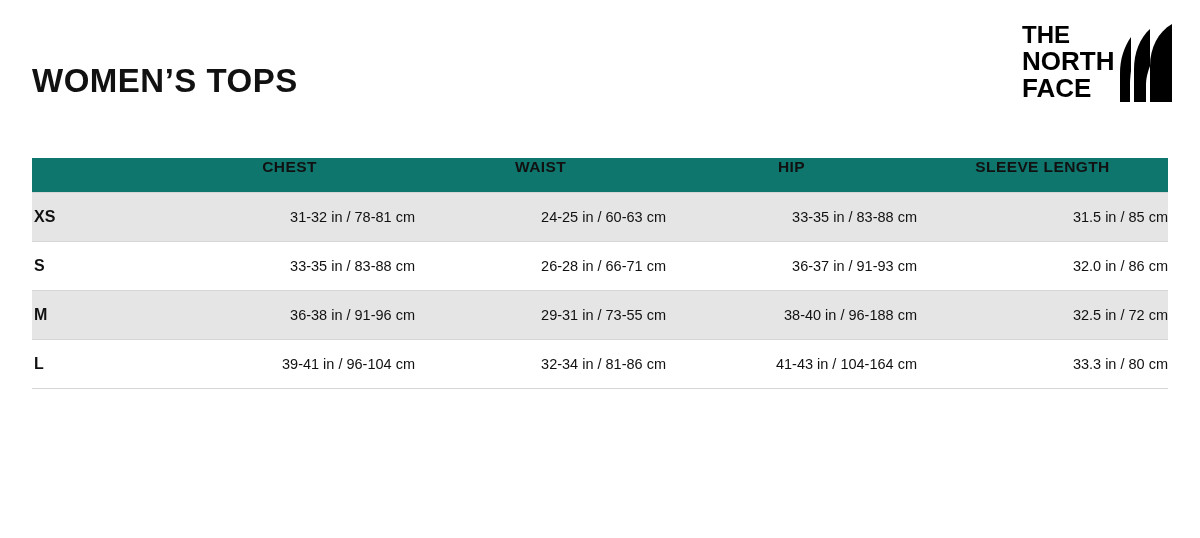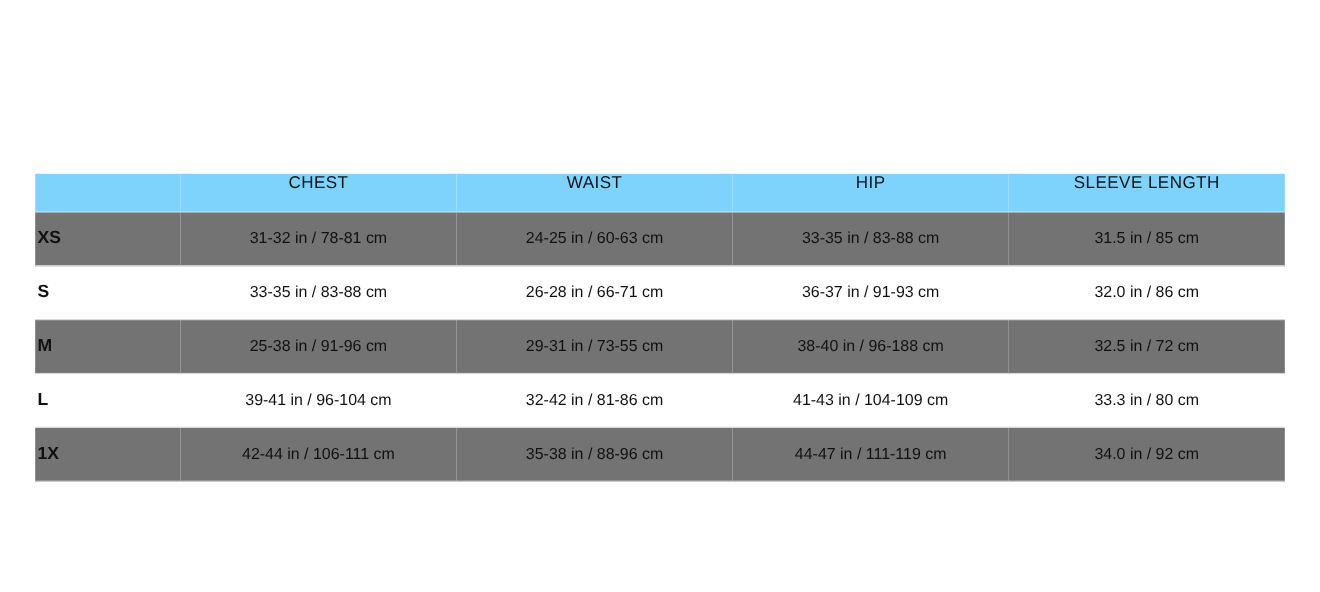--- a/index.html
+++ b/index.html
@@ -62,64 +62,77 @@
     width: 1136px;
     border-collapse: collapse;
     table-layout: fixed;
   }
 
   .size-table col.c-size   { width: 132px; }
   .size-table col.c-data   { width: 251px; }
 
   .size-table thead th {
     font-size: 15.5px;
-    font-weight: normal;
+    font-weight: bold;
     letter-spacing: 0.4px;
     color: #111111;
     padding: 0 0 16px 0;
     text-align: center;
     border: none;
-    background: #7dd3fc;
+    background: #0f766e;
   }
   .size-table thead th.size-col-head {
     text-align: left;
   }
 
   .size-table tbody td {
     height: 49px;
     font-size: 14.5px;
     color: #111111;
-    text-align: center;
+    text-align: right;
     border-top: 1px solid #d6d6d6;
     padding: 0;
     vertical-align: middle;
   }
 
   .size-table tbody tr:last-child td {
     border-bottom: 1px solid #d6d6d6;
   }
 
   .size-table tbody td.size-cell {
     text-align: left;
     font-weight: bold;
     font-size: 16px;
     padding-left: 2px;
   }
 
   .size-table tbody tr.shaded td {
-    background: #737373;
+    background: #e5e5e5;
   }
 </style>
 </head>
 <body>
 
 <div class="page">
 
   <div class="header">
+    <div class="page-title">WOMEN’S TOPS</div>
 
+    <div class="logo">
+      <svg width="150" height="82" viewBox="0 0 150 82" xmlns="http://www.w3.org/2000/svg">
+
+        <path d="M150 2 C150 2 150 80 150 80 L128 80 C128 80 128 44 128 44 C128 26 136 10 150 2 Z" fill="#000000"></path>
+        <path d="M124 80 L112 80 C112 80 112 48 112 48 C112 30 118 16 128 7 L128 44 C128 44 124 54 124 62 Z" fill="#000000"></path>
+        <path d="M108 80 L98 80 C98 80 98 52 98 52 C98 37 102 25 109 15 L109 49 C109 49 108 57 108 63 Z" fill="#000000"></path>
+
+        <text x="0" y="21" font-family="Liberation Sans, sans-serif" font-size="24" font-weight="bold" fill="#000000">THE</text>
+        <text x="0" y="48" font-family="Liberation Sans, sans-serif" font-size="26" font-weight="bold" fill="#000000">NORTH</text>
+        <text x="0" y="75" font-family="Liberation Sans, sans-serif" font-size="26" font-weight="bold" fill="#000000">FACE</text>
+      </svg>
+    </div>
   </div>
 
   <table class="size-table">
     <colgroup>
       <col class="c-size">
       <col class="c-data">
       <col class="c-data">
       <col class="c-data">
       <col class="c-data">
     </colgroup>
@@ -142,35 +155,28 @@
       </tr>
       <tr>
         <td class="size-cell">S</td>
         <td>33-35 in / 83-88 cm</td>
         <td>26-28 in / 66-71 cm</td>
         <td>36-37 in / 91-93 cm</td>
         <td>32.0 in / 86 cm</td>
       </tr>
       <tr class="shaded">
         <td class="size-cell">M</td>
-        <td>25-38 in / 91-96 cm</td>
+        <td>36-38 in / 91-96 cm</td>
         <td>29-31 in / 73-55 cm</td>
         <td>38-40 in / 96-188 cm</td>
         <td>32.5 in / 72 cm</td>
       </tr>
       <tr>
         <td class="size-cell">L</td>
         <td>39-41 in / 96-104 cm</td>
-        <td>32-42 in / 81-86 cm</td>
-        <td>41-43 in / 104-109 cm</td>
+        <td>32-34 in / 81-86 cm</td>
+        <td>41-43 in / 104-164 cm</td>
         <td>33.3 in / 80 cm</td>
-      </tr>
-      <tr class="shaded">
-        <td class="size-cell">1X</td>
-        <td>42-44 in / 106-111 cm</td>
-        <td>35-38 in / 88-96 cm</td>
-        <td>44-47 in / 111-119 cm</td>
-        <td>34.0 in / 92 cm</td>
       </tr>
     </tbody>
   </table>
 
 </div>
 
 </body></html>

